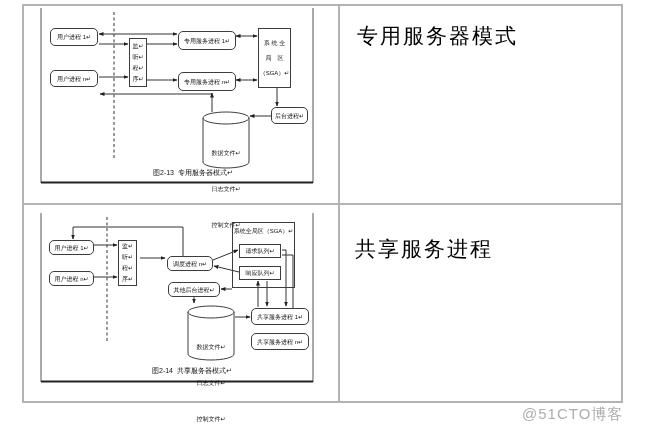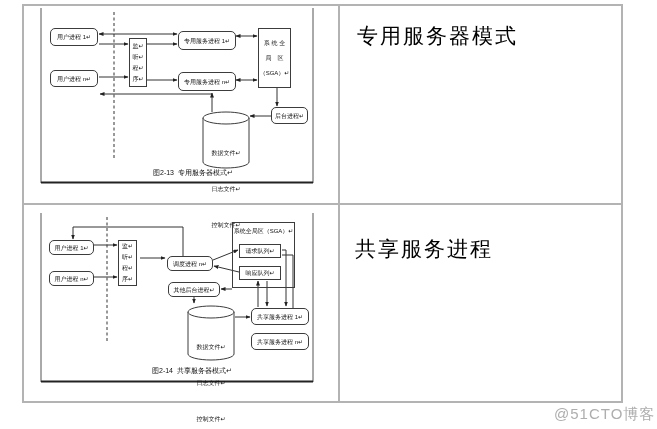--- a/index.html
+++ b/index.html
@@ -136,15 +136,15 @@
     <div>日志文件↵</div>
     <div>控制文件↵</div>
   </div>
   <div class="node rnd" style="left:251px;top:308px;width:58px;height:17px;">共享服务进程 1↵</div>
   <div class="node rnd" style="left:251px;top:333px;width:58px;height:17px;">共享服务进程 n↵</div>
   <div class="cap" style="left:152px;top:366px;">图2-14  共享服务器模式↵</div>
 
   <div class="heading" style="left:357px;top:22px;">专用服务器模式</div>
   <div class="heading" style="left:355px;top:235px;">共享服务进程</div>
 
-  <div class="watermark" style="left:554px;top:405px;">@51CTO博客</div>
+  <div class="watermark" style="left:522px;top:405px;">@51CTO博客</div>
 
 </div>
 
 </body></html>

